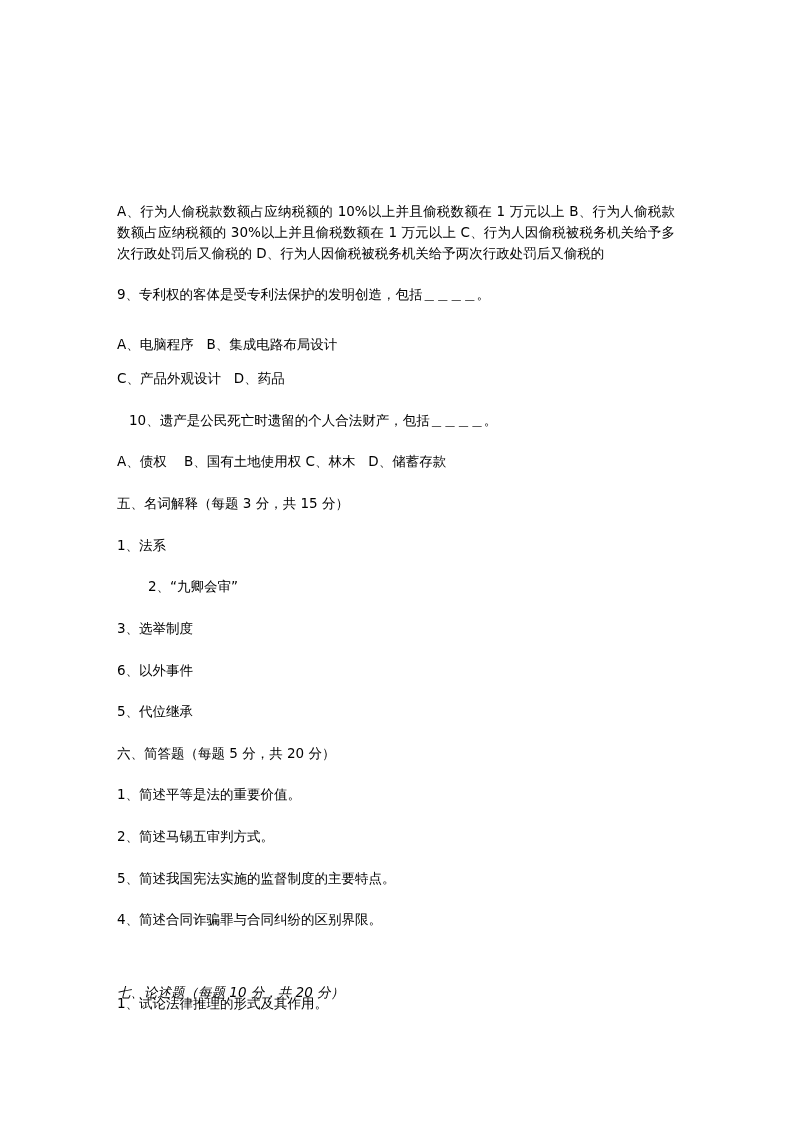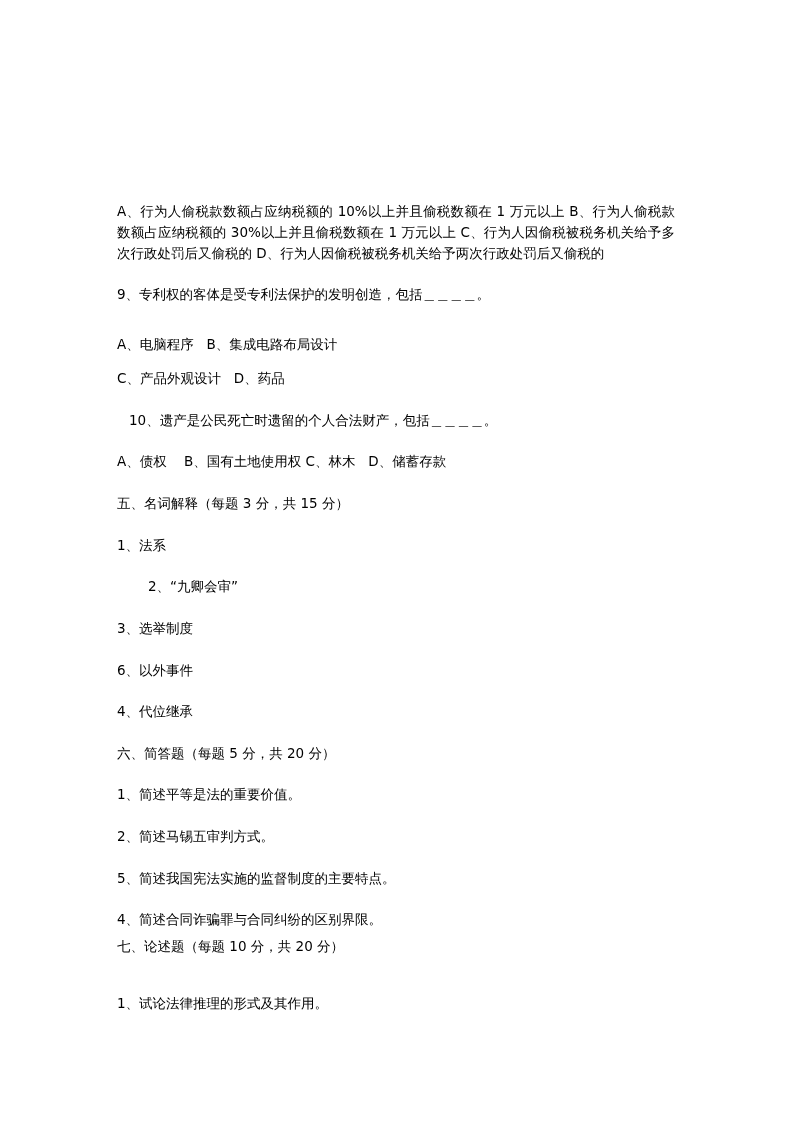--- a/index.html
+++ b/index.html
@@ -16,21 +16,21 @@
   <p class="p" style="position:absolute;left:117px;top:284px;width:558px;">9、专利权的客体是受专利法保护的发明创造，包括＿＿＿＿。</p>
   <p class="p" style="position:absolute;left:117px;top:334px;width:558px;">A、电脑程序   B、集成电路布局设计</p>
   <p class="p" style="position:absolute;left:117px;top:368px;width:558px;">C、产品外观设计   D、药品</p>
   <p class="p" style="position:absolute;left:117px;top:410px;width:558px;margin-left:12px;">10、遗产是公民死亡时遗留的个人合法财产，包括＿＿＿＿。</p>
   <p class="p" style="position:absolute;left:117px;top:451px;width:558px;">A、债权    B、国有土地使用权 C、林木   D、储蓄存款</p>
   <p class="p" style="position:absolute;left:117px;top:493px;width:558px;">五、名词解释（每题 3 分，共 15 分）</p>
   <p class="p" style="position:absolute;left:117px;top:535px;width:558px;">1、法系</p>
   <p class="p" style="position:absolute;left:117px;top:576px;width:558px;margin-left:31px;">2、“九卿会审”</p>
   <p class="p" style="position:absolute;left:117px;top:618px;width:558px;">3、选举制度</p>
   <p class="p" style="position:absolute;left:117px;top:660px;width:558px;">6、以外事件</p>
-  <p class="p" style="position:absolute;left:117px;top:701px;width:558px;">4、代位继承</p>
+  <p class="p" style="position:absolute;left:117px;top:701px;width:558px;">5、代位继承</p>
   <p class="p" style="position:absolute;left:117px;top:743px;width:558px;">六、简答题（每题 5 分，共 20 分）</p>
   <p class="p" style="position:absolute;left:117px;top:784px;width:558px;">1、简述平等是法的重要价值。</p>
   <p class="p" style="position:absolute;left:117px;top:826px;width:558px;">2、简述马锡五审判方式。</p>
   <p class="p" style="position:absolute;left:117px;top:868px;width:558px;">5、简述我国宪法实施的监督制度的主要特点。</p>
   <p class="p" style="position:absolute;left:117px;top:909px;width:558px;">4、简述合同诈骗罪与合同纠纷的区别界限。</p>
-  <p class="p" style="position:absolute;left:117px;top:936px;width:558px;">七、论述题（每题 10 分，共 20 分）</p>
+  <p class="p" style="position:absolute;left:117px;top:982px;width:558px;font-style:italic;">七、论述题（每题 10 分，共 20 分）</p>
   <p class="p" style="position:absolute;left:117px;top:993px;width:558px;">1、试论法律推理的形式及其作用。</p>
 </div>
 
 </body></html>

